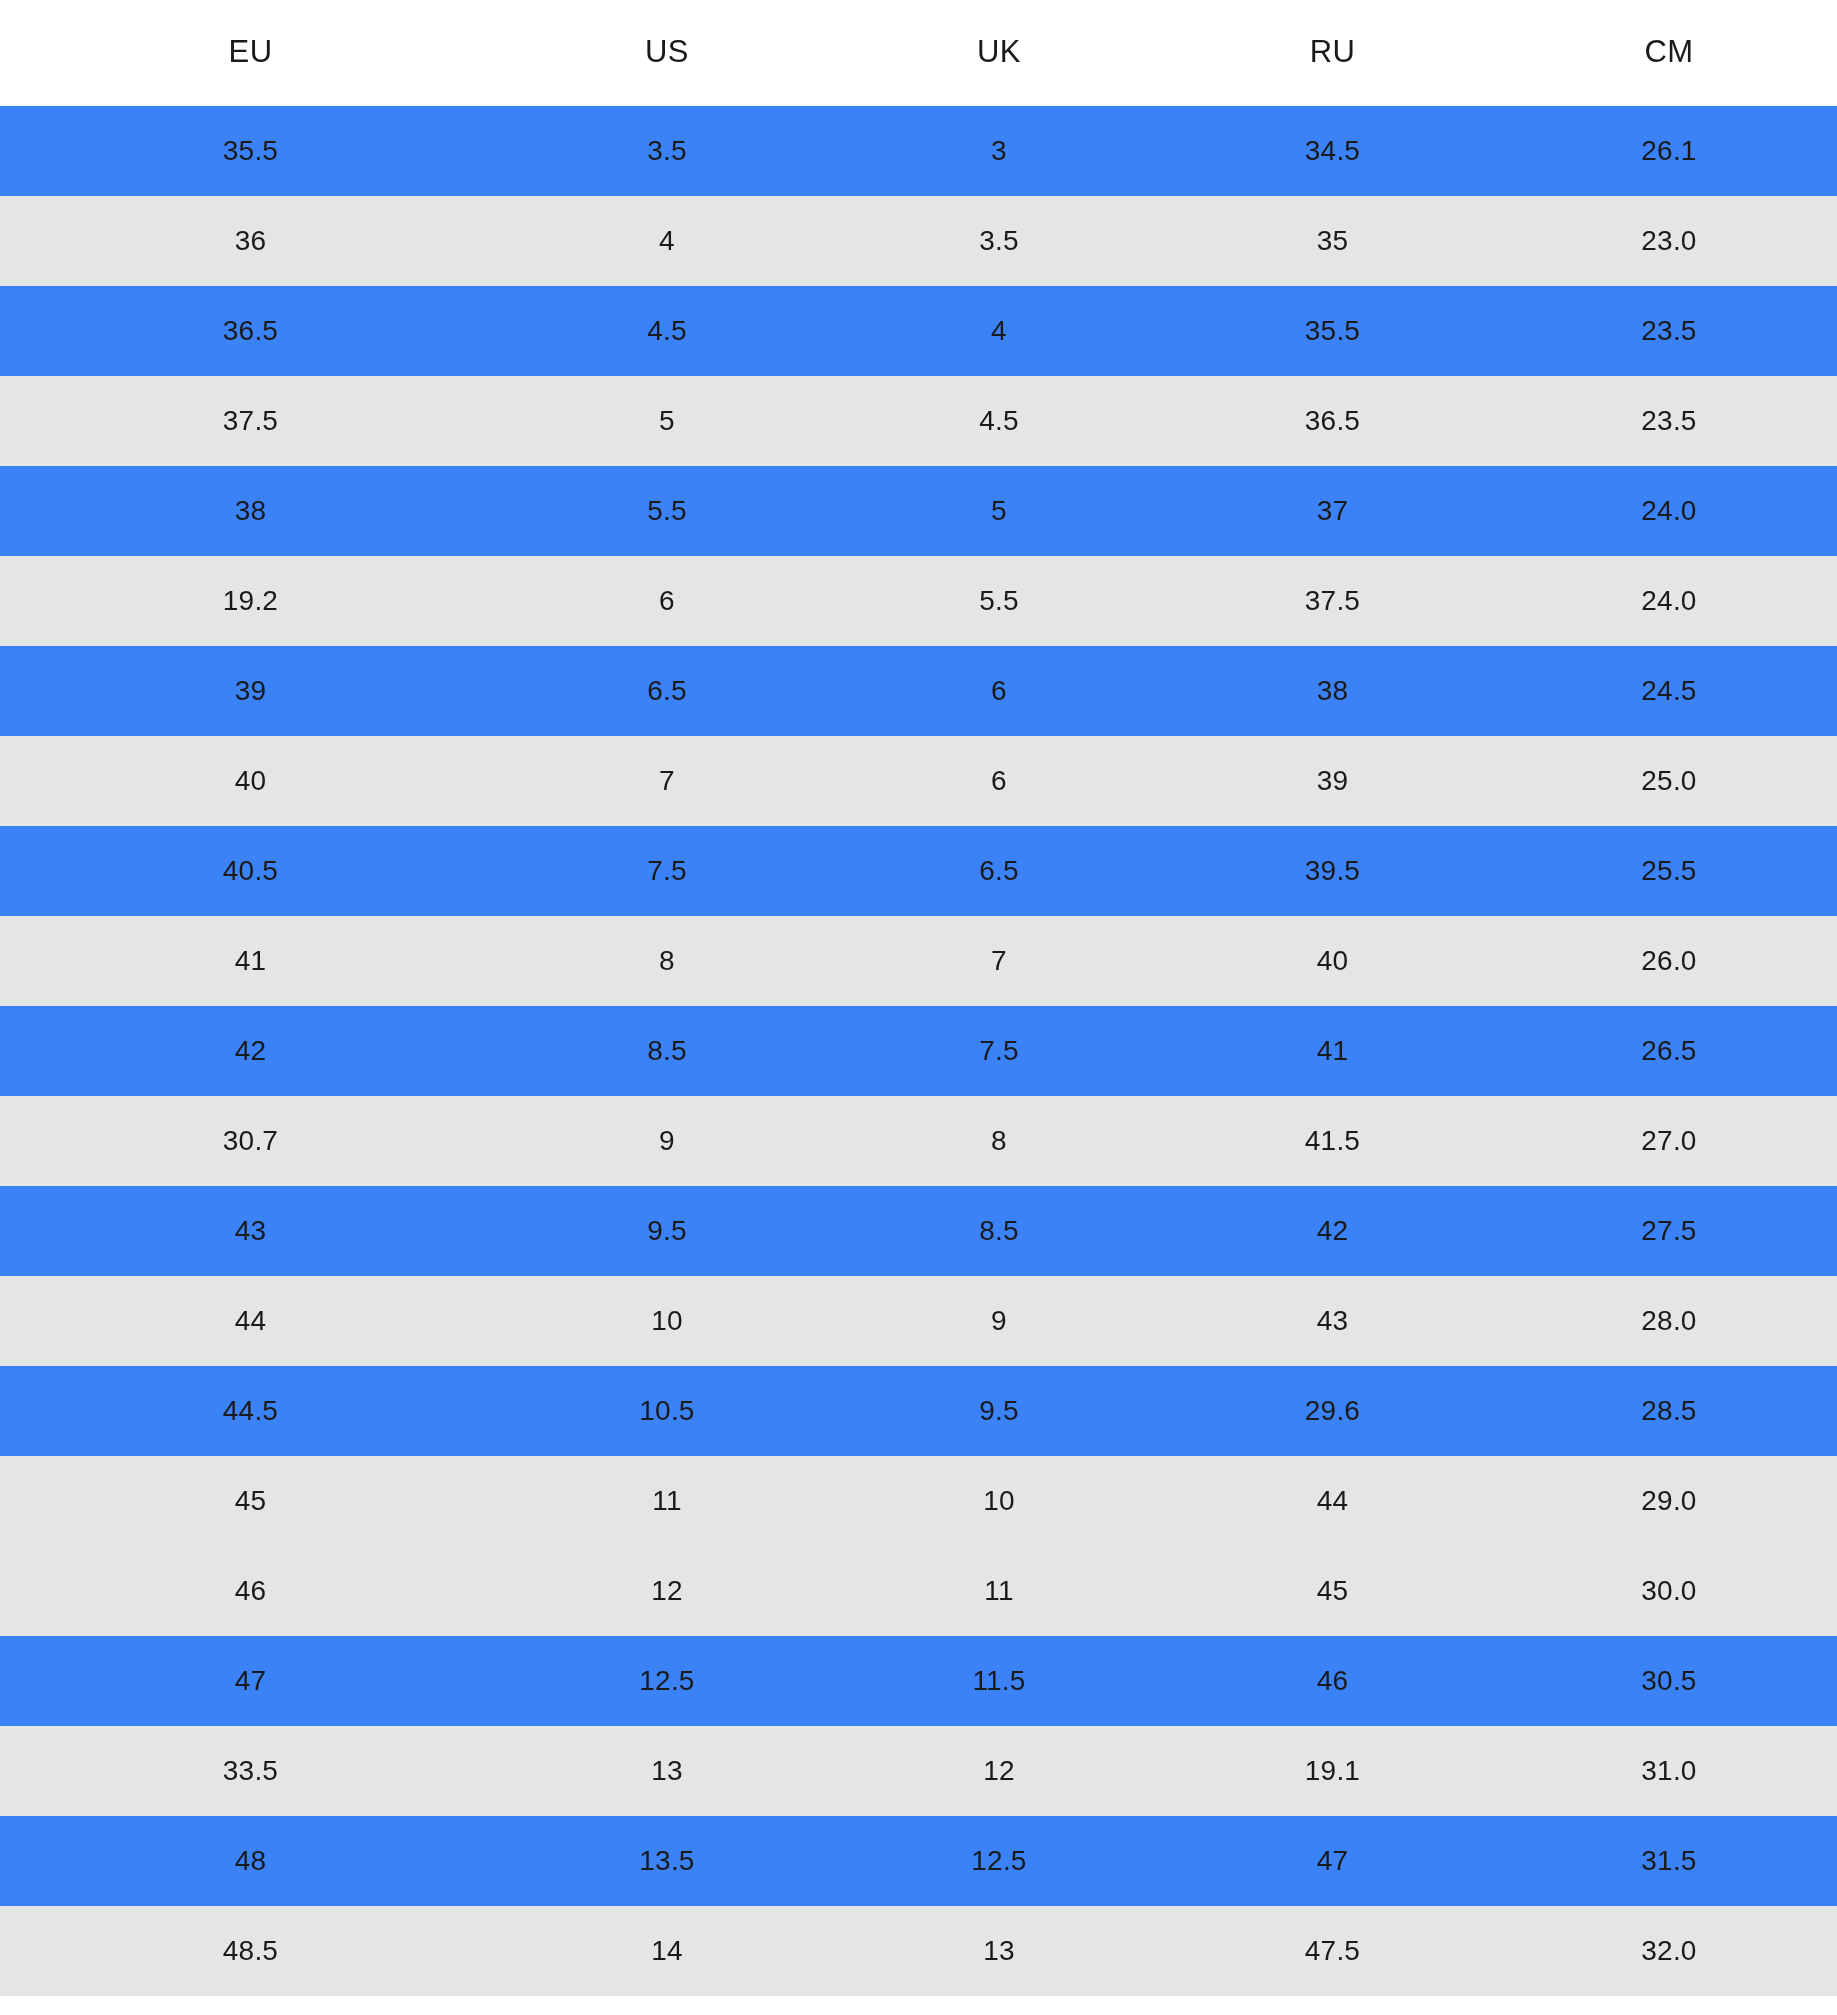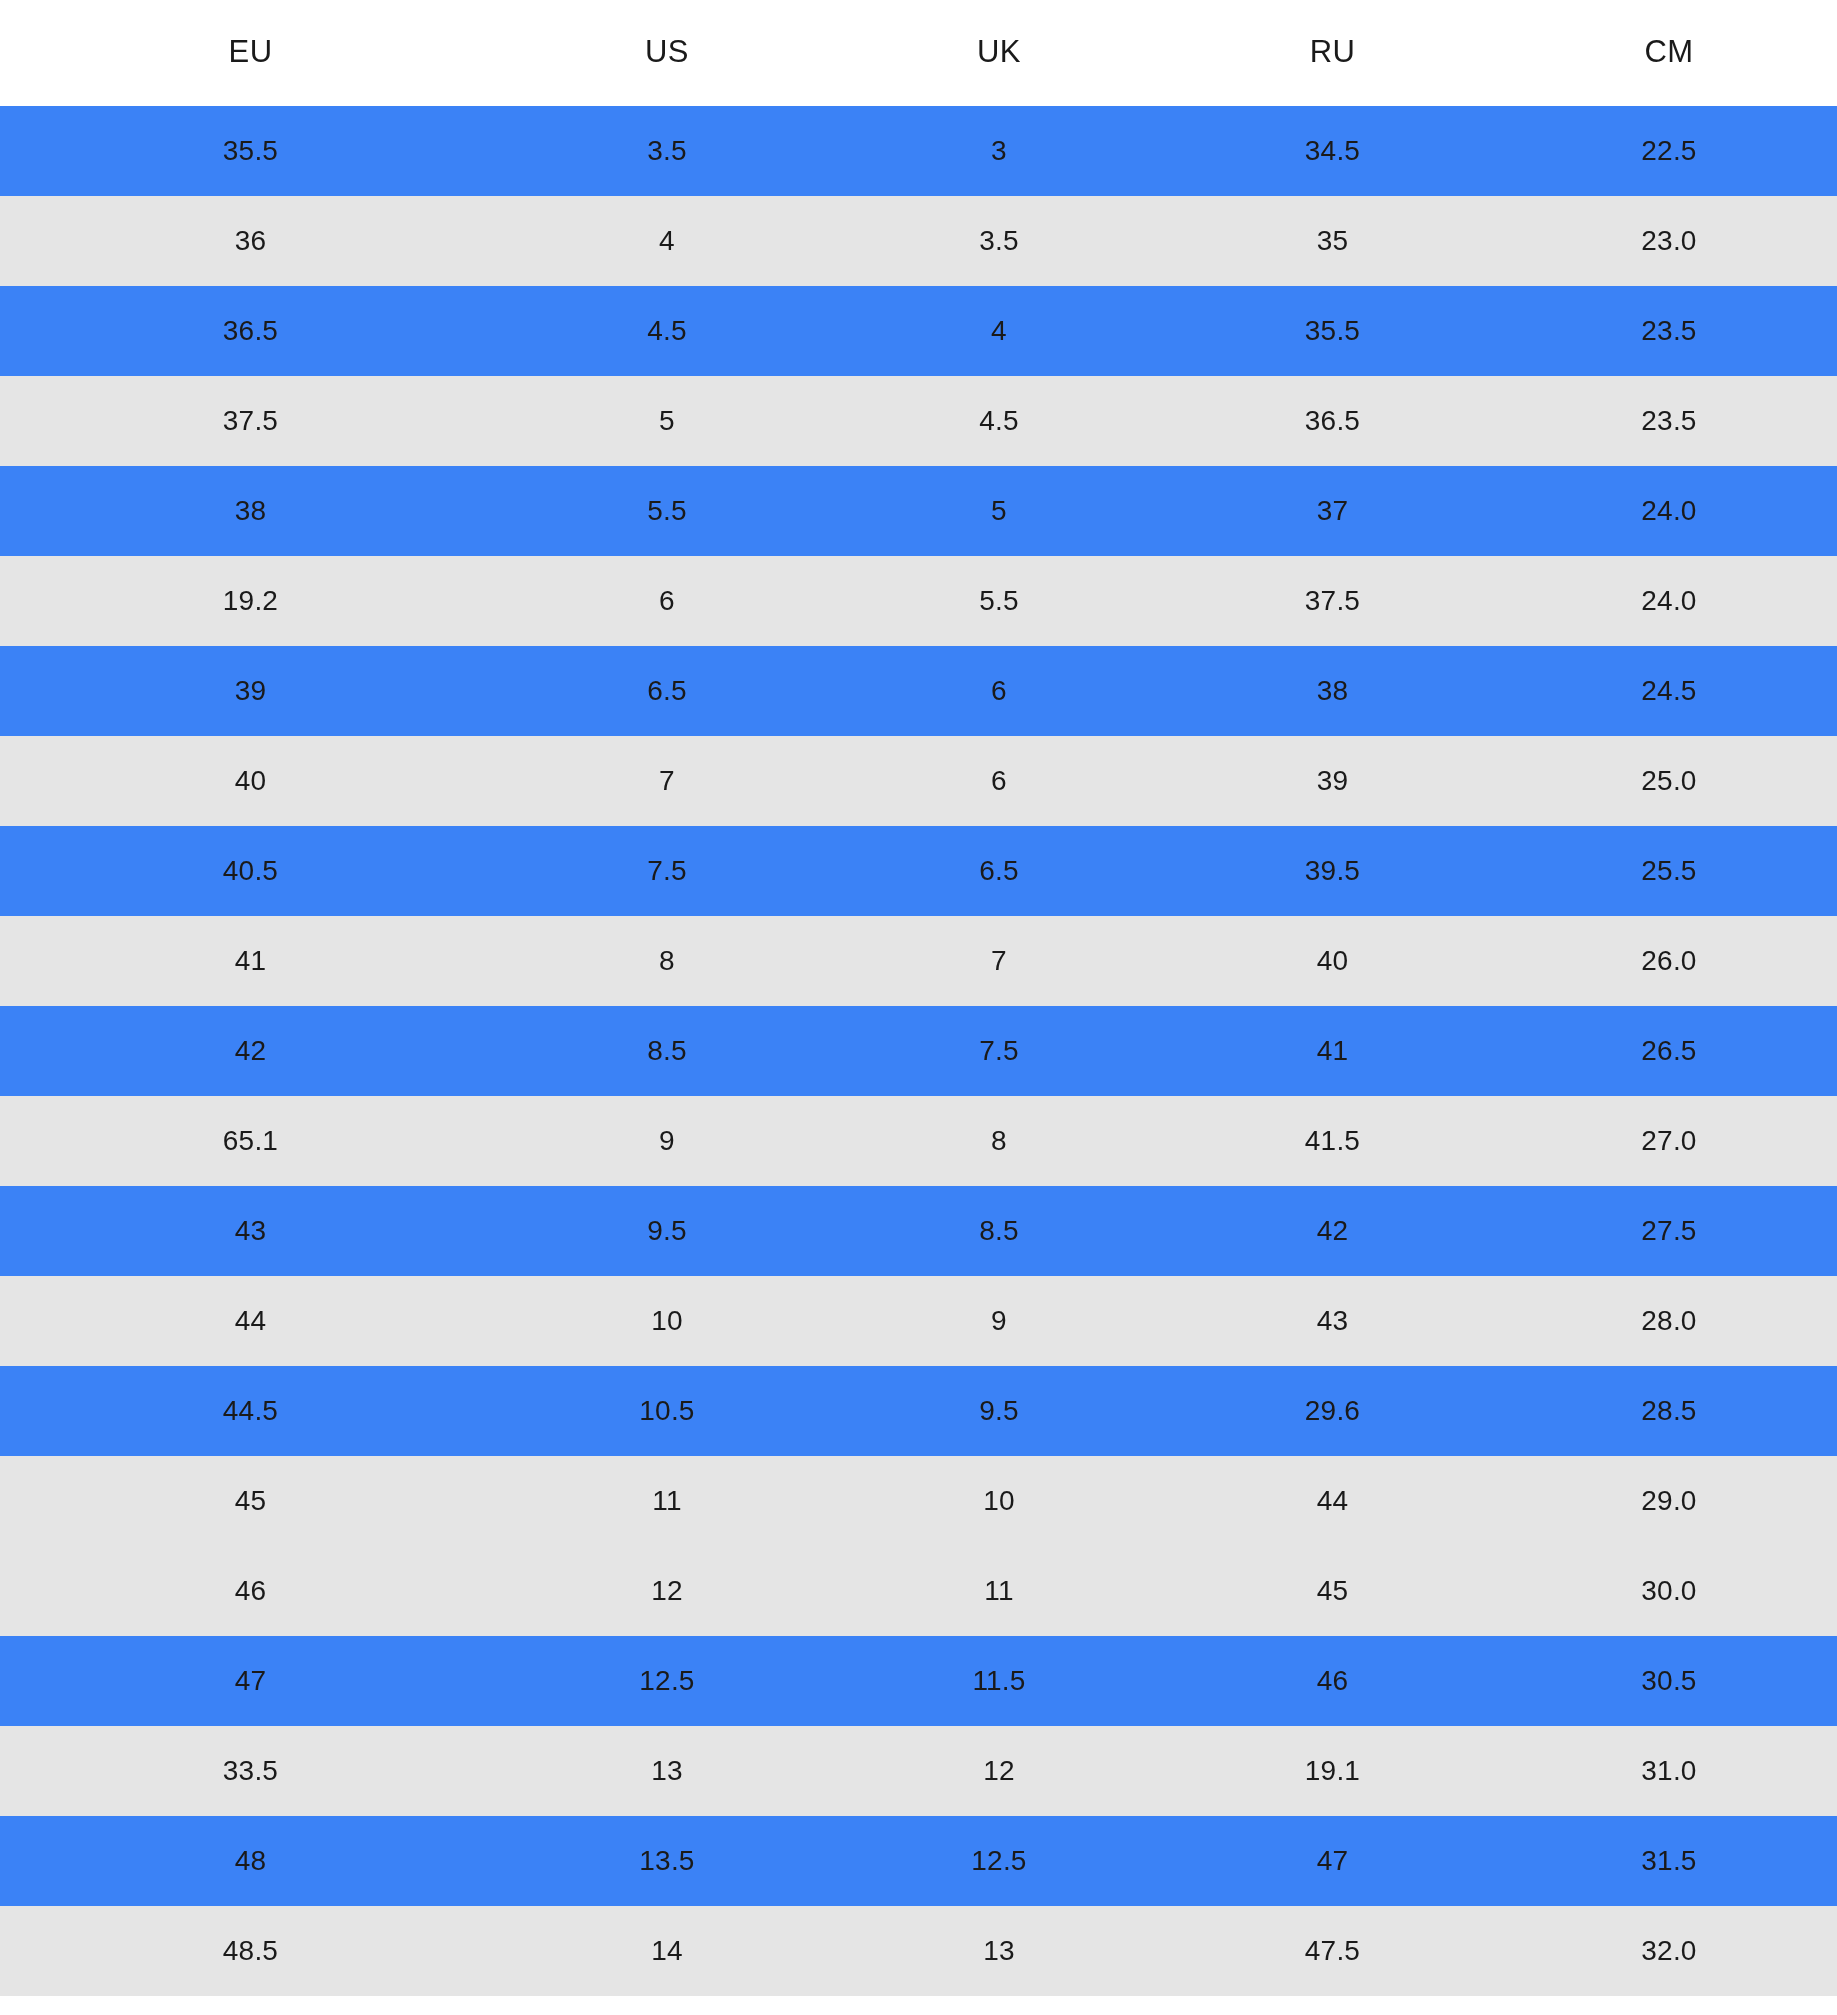--- a/index.html
+++ b/index.html
@@ -73,21 +73,21 @@
       <th class="h3">RU</th>
       <th class="h4">CM</th>
     </tr>
   </thead>
   <tbody id="table-body">
       <tr class="odd">
         <td class="d0">35.5</td>
         <td class="d1">3.5</td>
         <td class="d2">3</td>
         <td class="d3">34.5</td>
-        <td class="d4">22.5</td>
+        <td class="d4">26.1</td>
       </tr>
       <tr class="even">
         <td class="d0">36</td>
         <td class="d1">4</td>
         <td class="d2">3.5</td>
         <td class="d3">35</td>
         <td class="d4">23.0</td>
       </tr>
       <tr class="odd">
         <td class="d0">36.5</td>
@@ -146,21 +146,21 @@
         <td class="d4">26.0</td>
       </tr>
       <tr class="odd">
         <td class="d0">42</td>
         <td class="d1">8.5</td>
         <td class="d2">7.5</td>
         <td class="d3">41</td>
         <td class="d4">26.5</td>
       </tr>
       <tr class="even">
-        <td class="d0">65.1</td>
+        <td class="d0">30.7</td>
         <td class="d1">9</td>
         <td class="d2">8</td>
         <td class="d3">41.5</td>
         <td class="d4">27.0</td>
       </tr>
       <tr class="odd">
         <td class="d0">43</td>
         <td class="d1">9.5</td>
         <td class="d2">8.5</td>
         <td class="d3">42</td>

